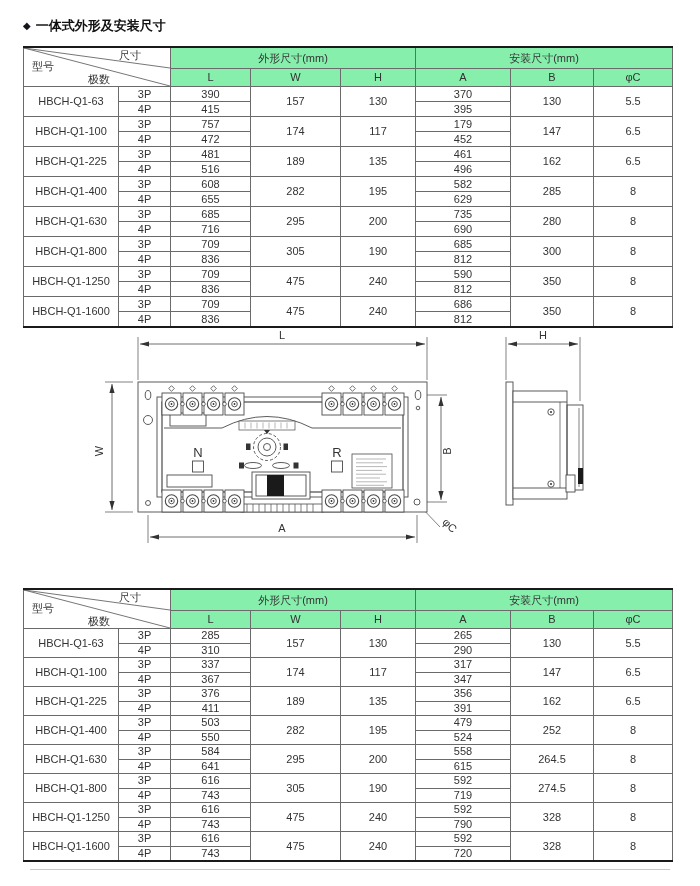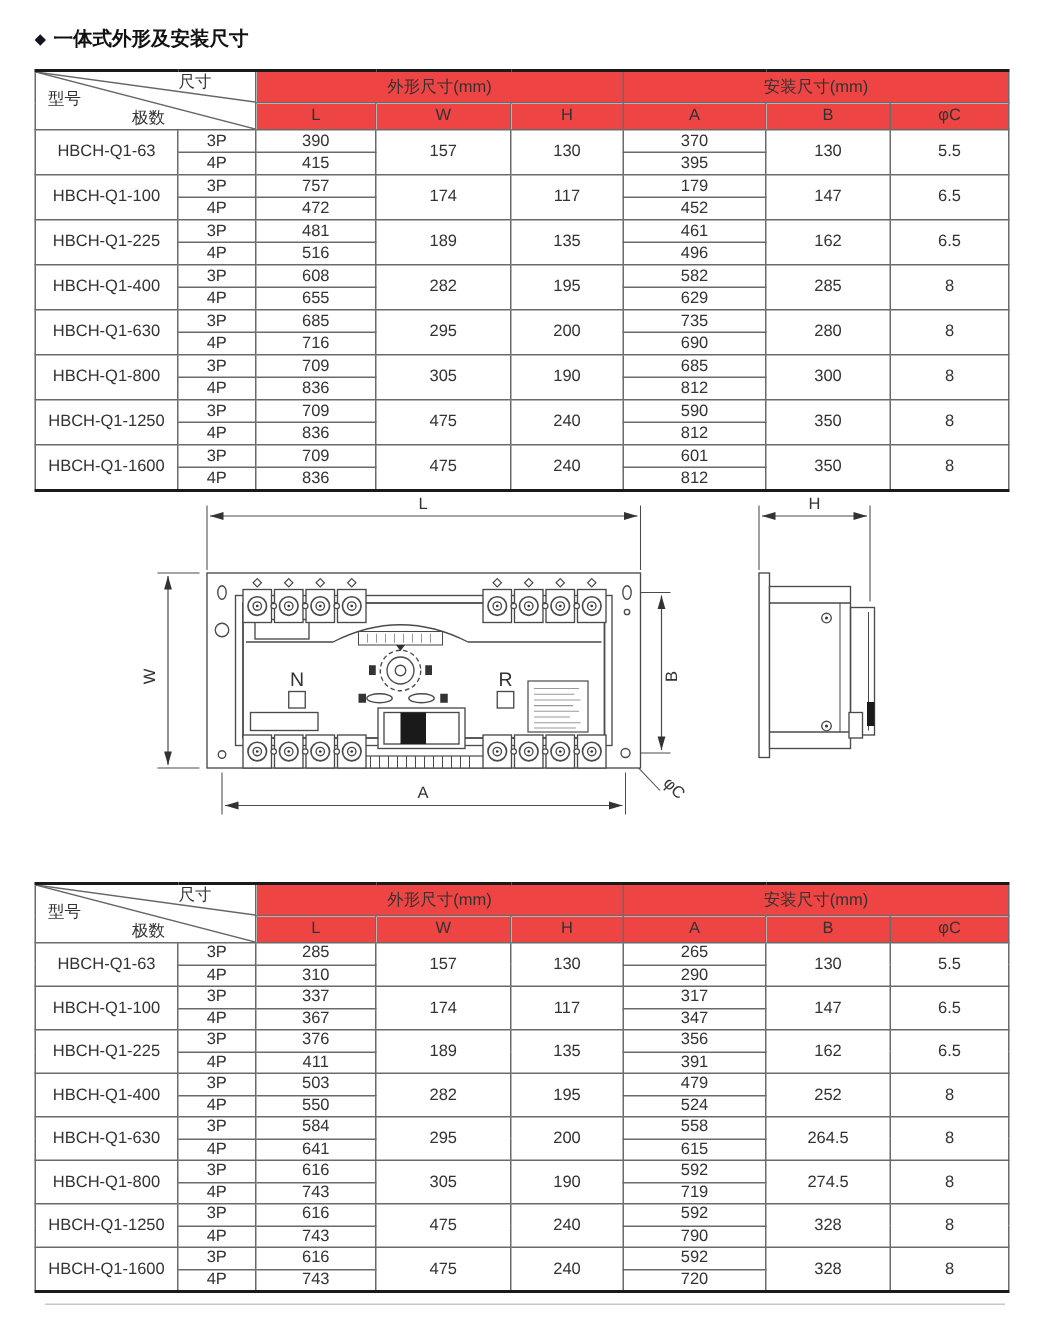--- a/index.html
+++ b/index.html
@@ -13,21 +13,21 @@
   #title1{top:17px;}
   #title2{top:587px;}
 
   .dimtable{position:absolute;left:23px;border-collapse:collapse;table-layout:fixed;width:650px;
     font-size:11px;color:#333;background:#fff;}
   #table1{top:46px;}
   #table2{top:588px;}
   .dimtable th,.dimtable td{border:1px solid #6a6a6a;padding:0;text-align:center;font-weight:400;
     line-height:1;overflow:hidden;white-space:nowrap;}
   .dimtable{border-top:2px solid #1a1a1a;border-bottom:2px solid #1a1a1a;}
-  .dimtable thead th{background:#ef4444;}
+  .dimtable thead th{background:#86efac;}
   .dimtable thead tr.g th{height:20px;}
   .dimtable thead tr.c th{height:17px;border-top:1px solid #555;}
   .dimtable thead{border-bottom:1px solid #3f3f3f;}
   #table1 tbody td{height:14px;}
   #table2 tbody td{height:13.5px;}
   .dimtable tbody tr.r0 td{border-top:1px solid #474747;}
   .dimtable tbody tr.r1 td{border-top:1px solid #0ea5e9;}
   th.diag{background:#fff !important;position:relative;padding:0;text-decoration:underline;}
   th.diag svg{position:absolute;left:0;top:0;width:100%;height:100%;}
   th.diag .lab{position:absolute;font-size:11px;color:#333;}
@@ -183,21 +183,21 @@
         <td>4P</td>
         <td>836</td>
         <td>812</td>
       </tr>
       <tr class="r0">
         <td rowspan="2">HBCH-Q1-1600</td>
         <td>3P</td>
         <td>709</td>
         <td rowspan="2">475</td>
         <td rowspan="2">240</td>
-        <td>601</td>
+        <td>686</td>
         <td rowspan="2">350</td>
         <td rowspan="2">8</td>
       </tr>
       <tr class="r1">
         <td>4P</td>
         <td>836</td>
         <td>812</td>
       </tr>
     </tbody>
 </table>

